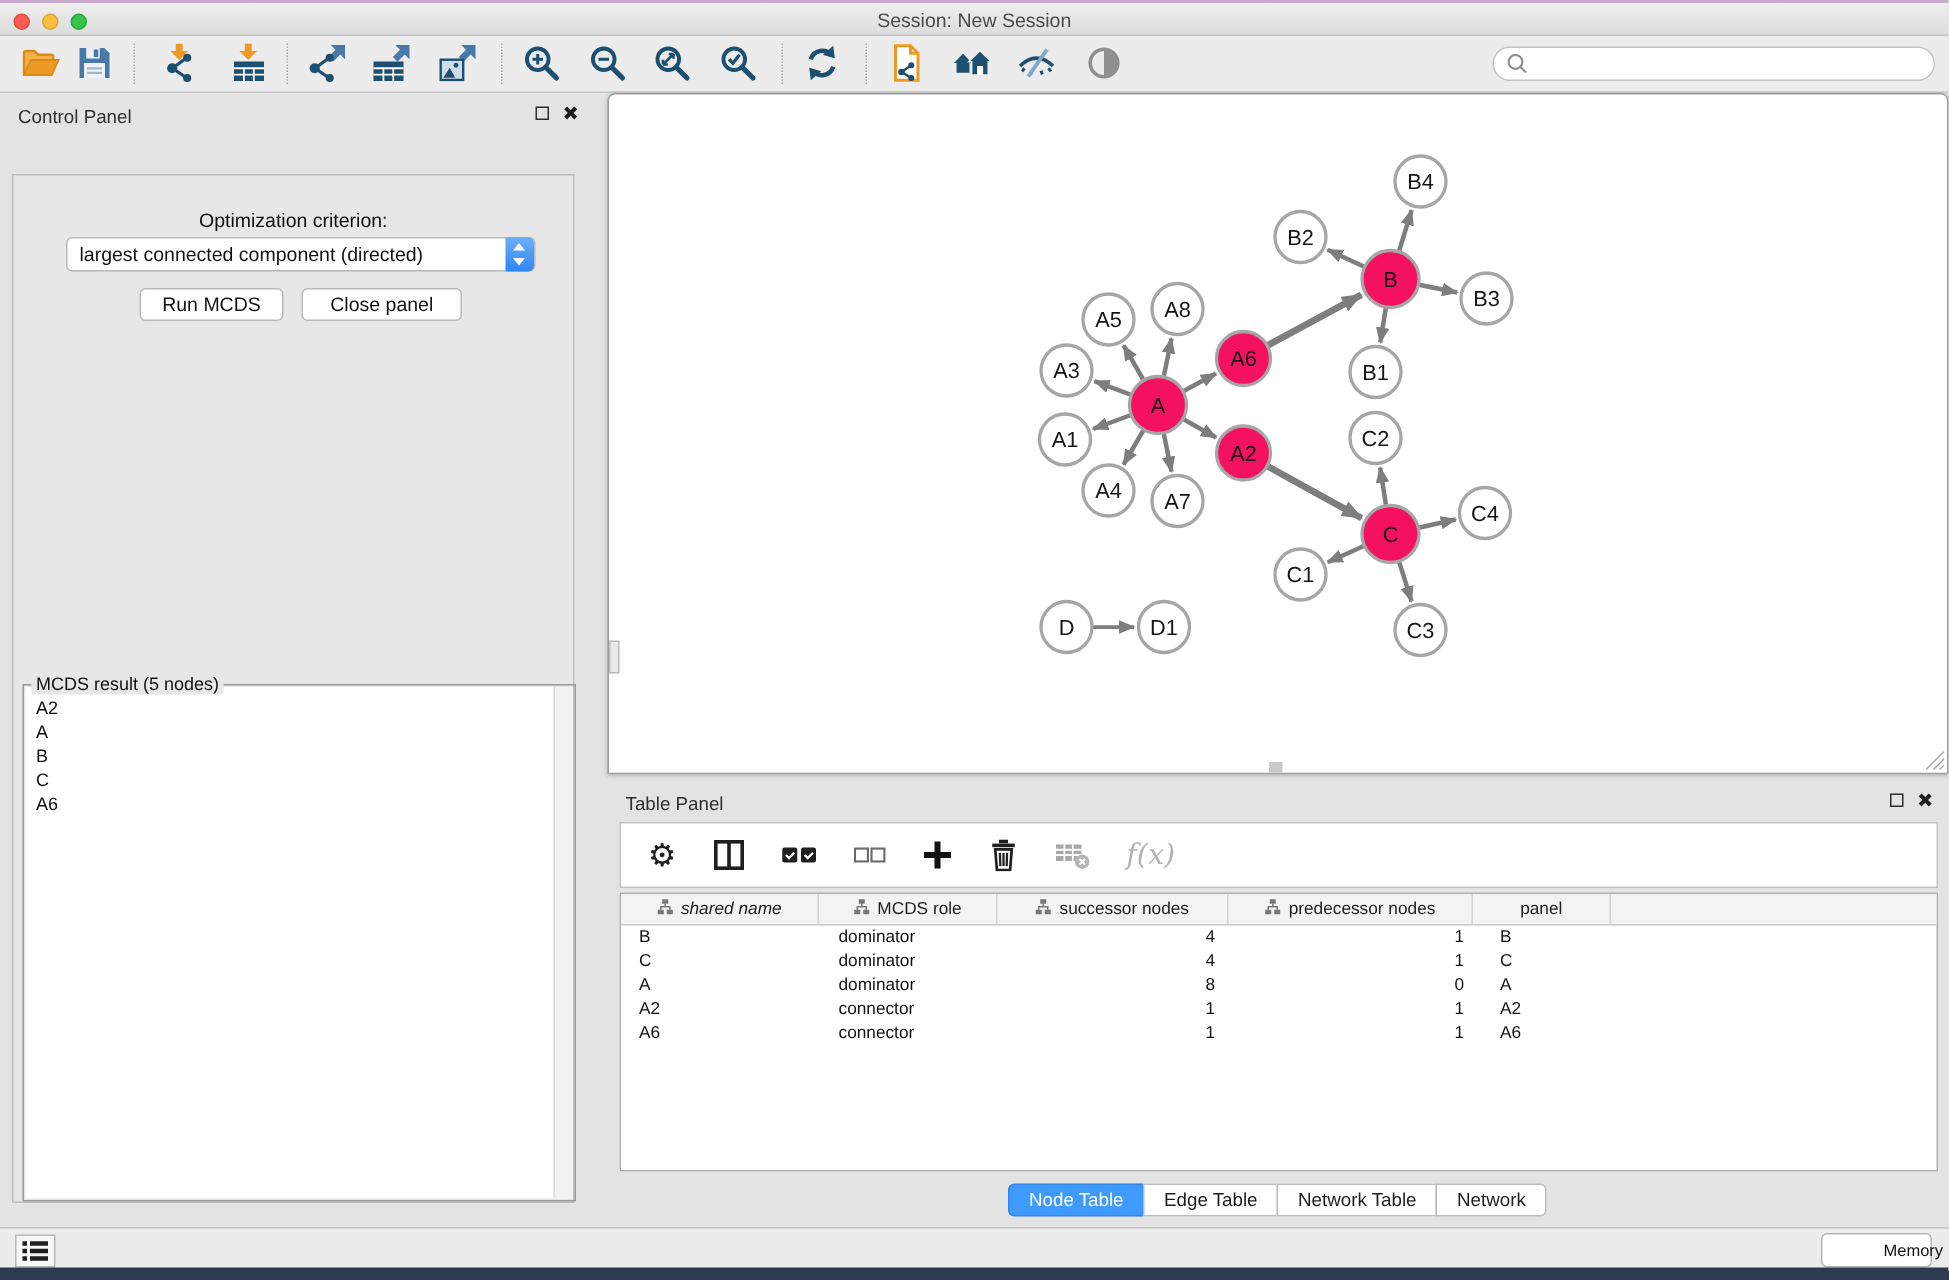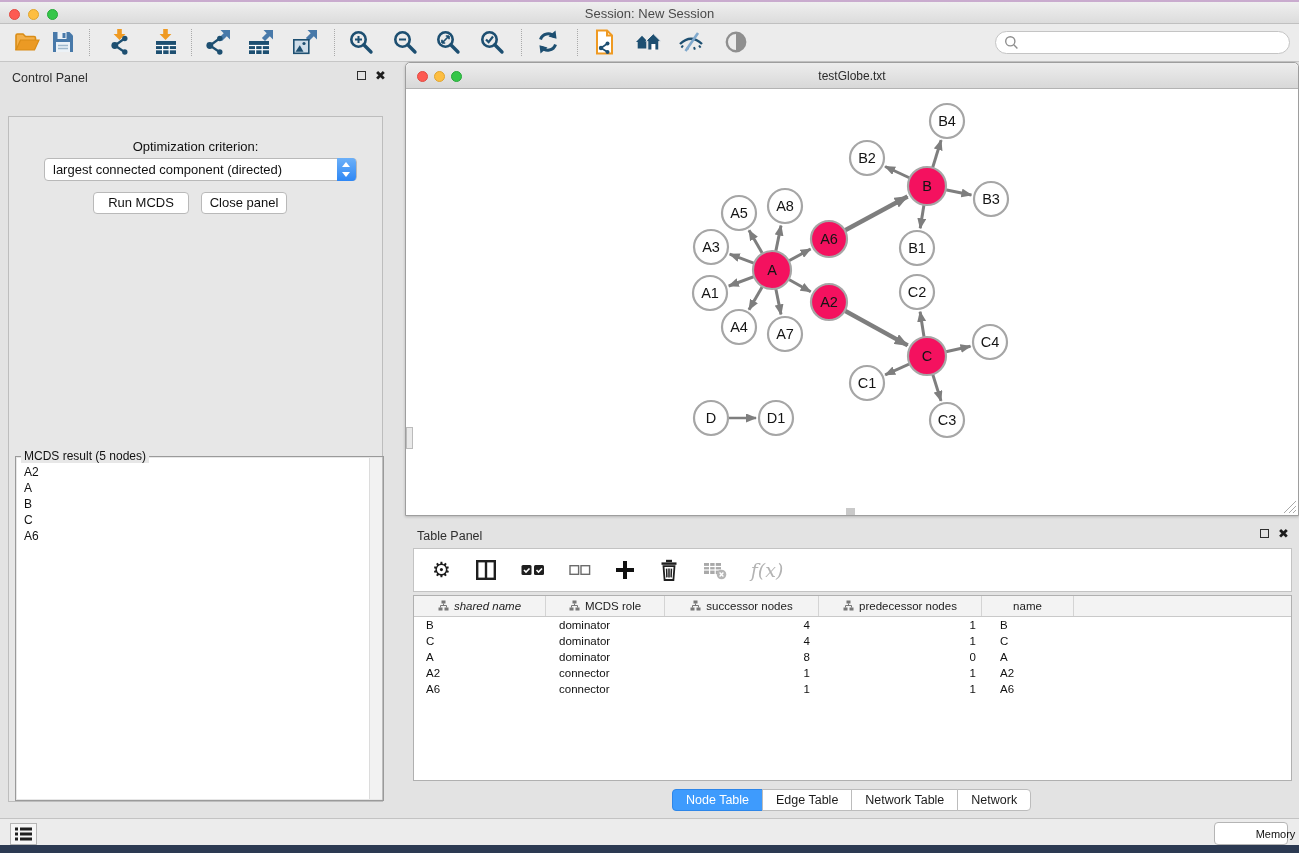--- a/index.html
+++ b/index.html
@@ -54,21 +54,21 @@
     color:#111; line-height:21px; padding-left:8px; cursor:pointer; }
   #criterion-stepper { position:absolute; right:0; top:-1px; width:19px; height:23px;
     background:linear-gradient(#6cb0f8,#2e87f5); border-radius:0 4px 4px 0; }
   .chev { position:absolute; left:5px; width:0; height:0; border-left:4.5px solid transparent;
     border-right:4.5px solid transparent; }
   .chev.up { top:4px; border-bottom:5px solid #fff; }
   .chev.down { bottom:4px; border-top:5px solid #fff; }
   .cp-btn { position:absolute; top:75px; height:22px; background:#fff; border:1px solid #b9b9b9;
     border-radius:4px; font-size:13px; color:#111; text-align:center; line-height:20px; cursor:pointer; }
   #run-btn { left:84px; width:96px; }
-  #closepanel-btn { left:192px; width:86px; }
+  #closepanel-btn { left:192px; width:107px; }
 
   #result-group { position:absolute; left:6px; top:339px; width:369px; height:345px;
     border:1px solid #9a9a9a; }
   #result-legend { position:absolute; left:5px; top:-8px; background:#e7e7e7;
     font-size:12px; color:#111; padding:0 3px; }
   #result-list { position:absolute; inset:1px; background:#fff; padding:6px 0 0 7px; }
   #result-scroll { position:absolute; right:1px; top:1px; bottom:1px; width:13px;
     background:#f2f2f2; border-left:1px solid #dcdcdc; }
   .result-item { font-size:12px; color:#111; height:16px; line-height:16px; cursor:pointer; }
 
@@ -350,28 +350,20 @@
             <div class="result-item">C</div>
             <div class="result-item">A6</div>
           </div>
         <div id="result-scroll"></div>
         <div id="result-legend">MCDS result (5 nodes)</div>
       </div>
     </div>
   </div>
 
   <div id="network-window">
-    <div id="nw-titlebar">
-      <div class="lights">
-        <span class="light red"></span>
-        <span class="light yellow"></span>
-        <span class="light green"></span>
-      </div>
-      <div id="nw-title">testGlobe.txt</div>
-    </div>
     <div id="network-canvas">
       <svg width="892" height="426">
           <defs>
             <marker id="arr" markerUnits="userSpaceOnUse" markerWidth="11" markerHeight="9" refX="10" refY="4.5" orient="auto">
               <path d="M0 0 L11 4.5 L0 9 Z" fill="#7e7e7e"></path>
             </marker>
             <marker id="arrBig" markerUnits="userSpaceOnUse" markerWidth="14" markerHeight="11" refX="13" refY="5.5" orient="auto">
               <path d="M0 0 L14 5.5 L0 11 Z" fill="#7e7e7e"></path>
             </marker>
           </defs>
@@ -587,21 +579,21 @@
           <div class="th" style="width: 163px;">
             <span><svg width="11" height="11" viewBox="0 0 11 11">
                 <rect x="3.5" y="0.5" width="4" height="3" fill="#777"></rect>
                 <path d="M5.5 3.5 v2 M2.5 7.5 v-2 h6 v2" stroke="#777" fill="none"></path>
                 <rect x="0.5" y="7.5" width="4" height="3" fill="#777"></rect>
                 <rect x="6.5" y="7.5" width="4" height="3" fill="#777"></rect>
               </svg></span>
             <span>predecessor nodes</span>
           </div>
           <div class="th" style="width: 92px;">
-            <span>name</span>
+            <span>panel</span>
           </div>
           <div class="th" style="flex: 1 1 0%;"></div>
         </div>
       <div id="table-body">
           <div class="tr">
             <div class="td " style="width: 132px; padding-left: 12px;">B</div>
             <div class="td " style="width: 119px; padding-left: 13px;">dominator</div>
             <div class="td c-right" style="width: 154px; padding-right: 9px;">4</div>
             <div class="td c-right" style="width: 163px; padding-right: 6px;">1</div>
             <div class="td " style="width: 92px; padding-left: 18px;">B</div>

